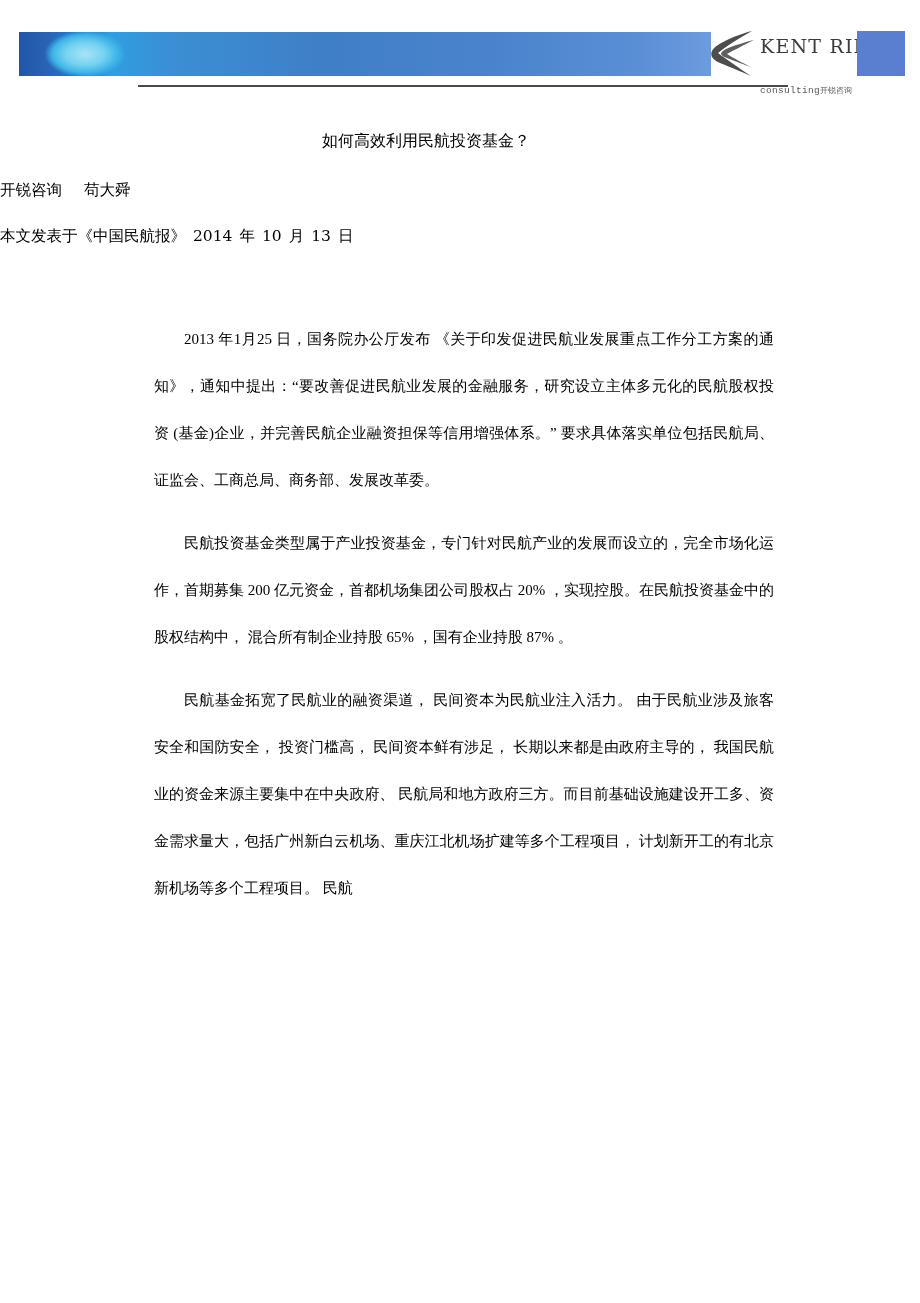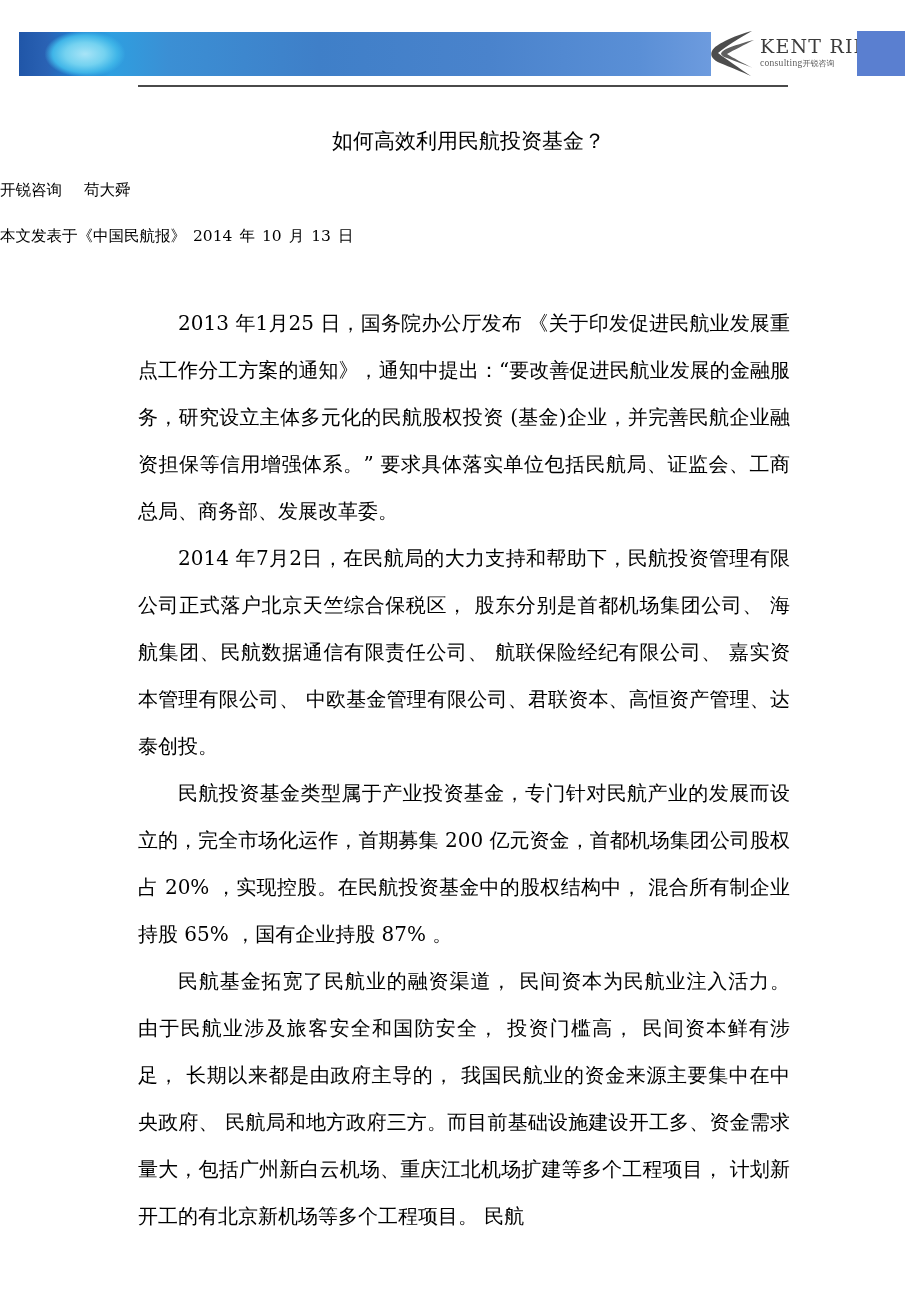--- a/index.html
+++ b/index.html
@@ -68,26 +68,27 @@
   }
   .logo-name {
     font-family: "DejaVu Serif", "Liberation Serif", serif;
     font-size: 19px;
     letter-spacing: 1.2px;
     color: #3b3b3b;
     line-height: 21px;
     white-space: nowrap;
   }
   .logo-tagline {
-    font-family: Liberation Serif, serif;
+    font-family: Liberation Mono, monospace;
     font-size: 9.5px;
     letter-spacing: 0.3px;
     color: #5a5a5a;
     line-height: 12px;
     white-space: nowrap;
+    margin-top: 28px;
   }
   .logo-tagline .cn {
     font-size: 8px;
     letter-spacing: 0px;
   }
 
   .header-right-block {
     position: absolute;
     left: 857px;
     top: 31px;
@@ -108,23 +109,23 @@
   
   .doc-body {
     position: absolute;
     left: 0;
     top: 100px;
     width: 920px;
   }
 
   .doc-title {
     position: absolute;
-    left: 332px;
+    left: 322px;
     top: 28px;
-    font-size: 21px;
+    font-size: 16px;
     line-height: 26px;
     white-space: nowrap;
   }
 
   .doc-byline {
     position: absolute;
     left: 0;
     top: 78px;
     width: 790px;
     font-size: 15.5px;
@@ -150,27 +151,28 @@
   }
 
   .doc-content {
     position: absolute;
     left: 138px;
     top: 200px;
     width: 652px;
   }
 
   .para {
-    margin: 0;
-    font-size: 20px;
+    margin: 16px;
+    font-size: 15px;
     line-height: 47px;
     text-align: justify;
     text-justify: inter-character;
     text-indent: 2em;
     word-break: break-all;
+    font-family: Liberation Serif, serif;
   }
   .para.last-run {
     text-align: justify;
   }
 </style>
 </head>
 <body>
 
 <div class="page-header">
 
@@ -199,18 +201,17 @@
   <div class="doc-byline">
     <span>开锐咨询</span><span class="gap"></span><span>苟大舜</span>
   </div>
 
   <div class="doc-source">
     <span>本文发表于《中国民航报》</span><span class="sp"></span><span>2014</span><span class="sp"></span><span>年</span><span class="sp"></span><span>10</span><span class="sp"></span><span>月</span><span class="sp"></span><span>13</span><span class="sp"></span><span>日</span>
   </div>
 
   <div class="doc-content">
     <p class="para">2013 年1月25 日，国务院办公厅发布 《关于印发促进民航业发展重点工作分工方案的通知》，通知中提出：“要改善促进民航业发展的金融服务，研究设立主体多元化的民航股权投资 (基金)企业，并完善民航企业融资担保等信用增强体系。” 要求具体落实单位包括民航局、证监会、工商总局、商务部、发展改革委。</p>
-    <p class="para">2014 年7月2日，在民航局的大力支持和帮助下，民航投资管理有限公司正式落户北京天竺综合保税区， 股东分别是首都机场集团公司、 海航集团、民航数据通信有限责任公司、 航联保险经纪有限公司、 嘉实资本管理有限公司、 中欧基金管理有限公司、君联资本、高恒资产管理、达泰创投。</p>
     <p class="para">民航投资基金类型属于产业投资基金，专门针对民航产业的发展而设立的，完全市场化运作，首期募集 200 亿元资金，首都机场集团公司股权占 20% ，实现控股。在民航投资基金中的股权结构中， 混合所有制企业持股 65% ，国有企业持股 87% 。</p>
     <p class="para last-run">民航基金拓宽了民航业的融资渠道， 民间资本为民航业注入活力。 由于民航业涉及旅客安全和国防安全， 投资门槛高， 民间资本鲜有涉足， 长期以来都是由政府主导的， 我国民航业的资金来源主要集中在中央政府、 民航局和地方政府三方。而目前基础设施建设开工多、资金需求量大，包括广州新白云机场、重庆江北机场扩建等多个工程项目， 计划新开工的有北京新机场等多个工程项目。 民航</p>
   </div>
 
 </div>
 
 </body></html>

